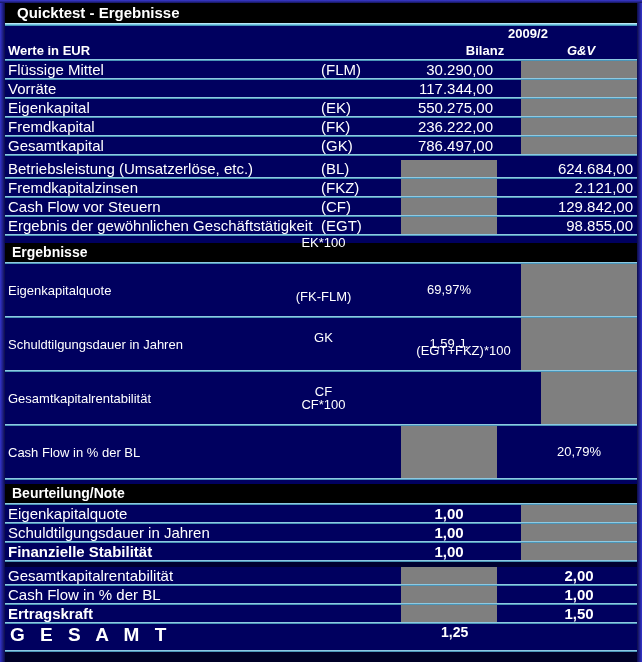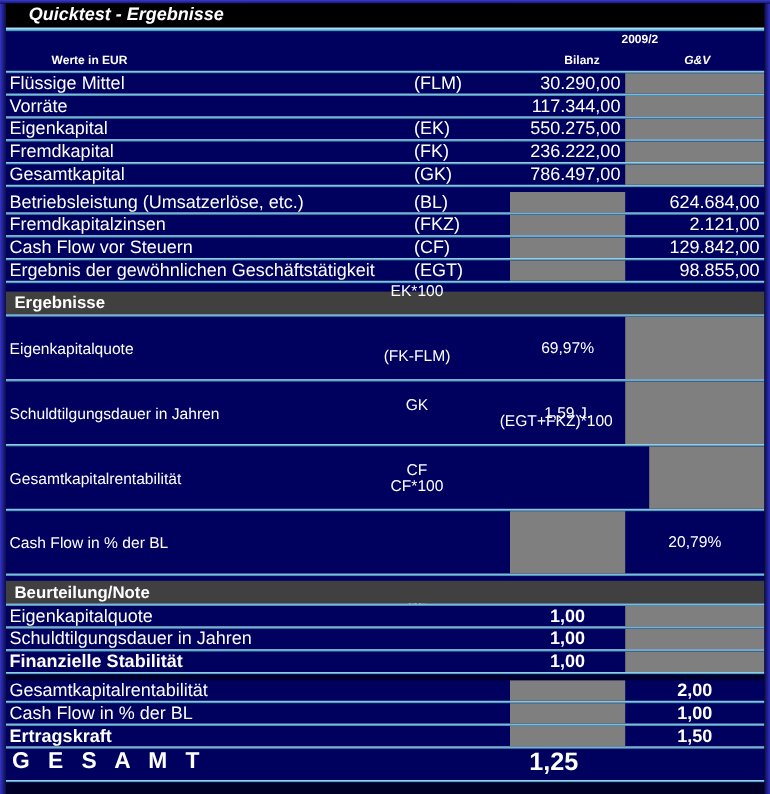--- a/index.html
+++ b/index.html
@@ -6,59 +6,59 @@
   html,body { background:#000022; }
   body { font-family:"Liberation Sans", sans-serif; color:#ffffff; }
   .window { width:642px; height:662px; overflow:hidden; background:#000028; position:relative; }
   .top-border { height:3px; background:linear-gradient(180deg,#3a3ace,#15155e); }
   .main { display:flex; height:659px; }
   .side-border { width:5px; height:100%; }
   .side-border.left  { background:linear-gradient(90deg,#3434cc,#0c0c48); }
   .side-border.right { background:linear-gradient(270deg,#3434cc,#0c0c48); }
   .sheet { width:632px; background:#00005f; display:flex; flex-direction:column; }
 
-  .title-bar { height:20px; background:#000000; font-weight:bold; font-size:15px; line-height:20px; padding-left:19px;font-style:italic; }
+  .title-bar { height:20px; background:#000000; font-weight:bold; font-size:15px; line-height:20px; padding-left:12px; }
   .line { height:2px; background:linear-gradient(180deg,#aee2f6,#2b7ca3); flex:none; }
   .line.thick { height:3px; background:linear-gradient(180deg,#d9f4fc 0%,#7fd0ea 45%,#2b7ca3 100%); }
 
   .header-block { height:33px; }
-  .hrow { display:flex; height:16px; line-height:16px; font-weight:bold; font-size:10px;margin-left:35px; }
+  .hrow { display:flex; height:16px; line-height:16px; font-weight:bold; font-size:13px; }
   .hrow.second { height:17px; line-height:17px; }
   .hspacer { width:432px; }
   .period { width:200px; text-align:center; padding-right:18px; }
   .hlabel { flex:1; padding-left:3px; }
   .hcol.bilanz { width:96px; text-align:center; }
   .hcol.guv { width:104px; text-align:center; padding-right:8px;font-style:italic; }
 
   .vrow { display:flex; height:17px; line-height:17px; font-size:15px; }
   .c { height:17px; }
   .c.label { flex:1; padding-left:3px; white-space:nowrap; overflow:hidden; }
   .c.code { width:85px; padding-left:5px; }
   .c.bilanz { width:96px; }
-  .c.guv { width:116px; }
+  .c.guv { width:116px;margin-left:24px; }
   .num-right { text-align:right; padding-right:4px; }
   .num-center { text-align:center; }
   .bold { font-weight:bold; }
   .gray { background:#7f7f7f; }
 
   .ratio-row { display:flex; height:52px; font-size:13px; align-items:stretch; }
   .ratio-row .rlabel { flex:1; padding-left:3px; display:flex; align-items:center; }
   .fraction { width:155px; display:flex; flex-direction:column; align-items:center; justify-content:center;gap:37px; }
   .fraction .fline { width:100px; height:1px; background:#ffffff; margin:3px 0; }
   .ratio-row .c { height:52px; line-height:52px; }
 
   .spacer4 { height:4px; flex:none; }
   .spacer7 { height:7px; flex:none; }
   .darkgap { height:5px; background:#000030; flex:none; }
 
-  .section-bar { height:19px; background:#404040; font-weight:bold; font-size:14px; line-height:19px; padding-left:7px; flex:none; }
+  .section-bar { height:19px; background:#000000; font-weight:bold; font-size:14px; line-height:19px; padding-left:7px; flex:none; }
 
   .gesamt-row { display:flex; height:26px; align-items:flex-start; }
   .gesamt-row .glabel { flex:1; font-weight:bold; font-size:19px; letter-spacing:5px; padding-left:5px; }
-  .gesamt-row .gvalue { width:200px; font-weight:bold; font-size:21px; text-align:left; padding-left:4px; }
+  .gesamt-row .gvalue { width:200px; font-weight:bold; font-size:14px; text-align:left; padding-left:4px; }
   .bottom-fill { flex:1; background:#000028; }
 </style>
 </head>
 <body>
 
 <div class="window">
   <div class="top-border"></div>
   <div class="main">
     <div class="side-border left"></div>
     <div class="sheet">

